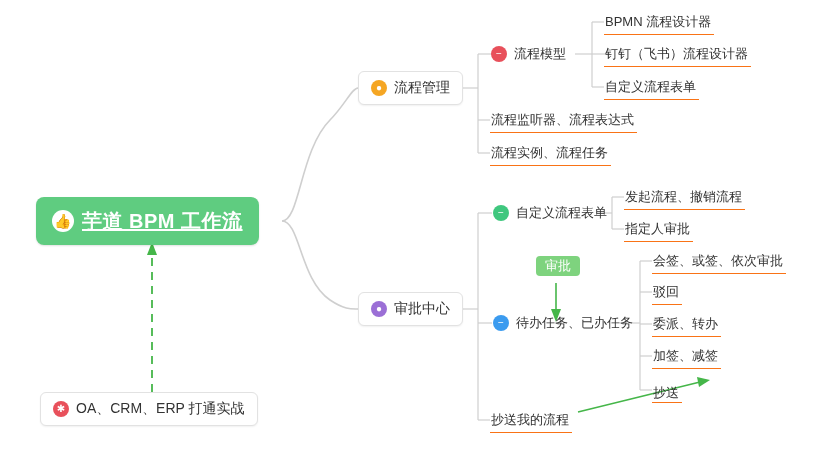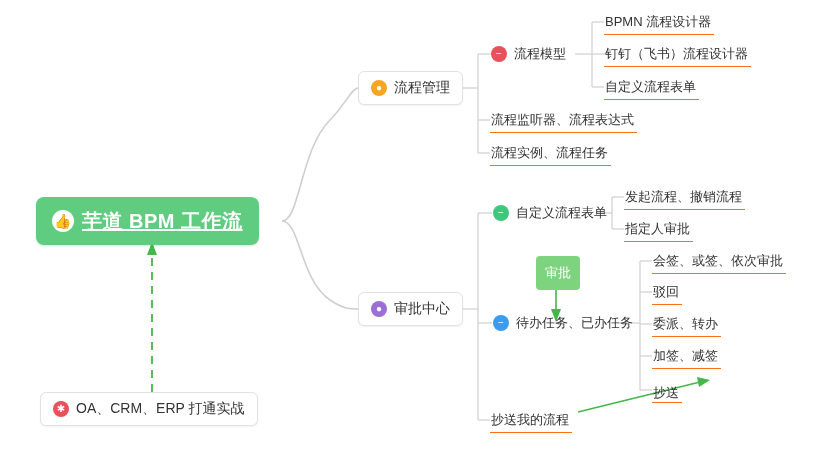--- a/index.html
+++ b/index.html
@@ -72,21 +72,21 @@
   }
   .plain.withicon .label {
     margin-left: 7px;
   }
   
   .tag {
     background: #7ED37E;
     border-radius: 4px;
     color: #ffffff;
     font-size: 13px;
-    height: 34px;
+    height: 20px;
     padding: 0 9px;
     justify-content: center;
   }
   
   .cicon {
     width: 16px;
     height: 16px;
     border-radius: 50%;
     display: inline-flex;
     align-items: center;

